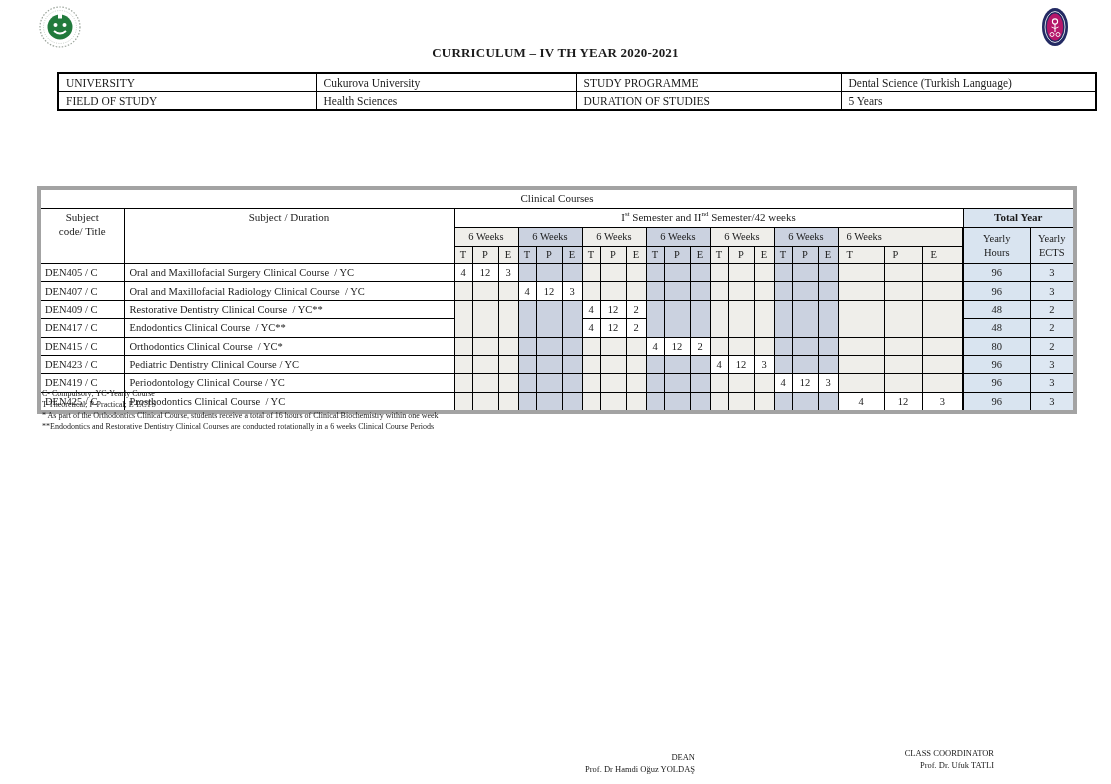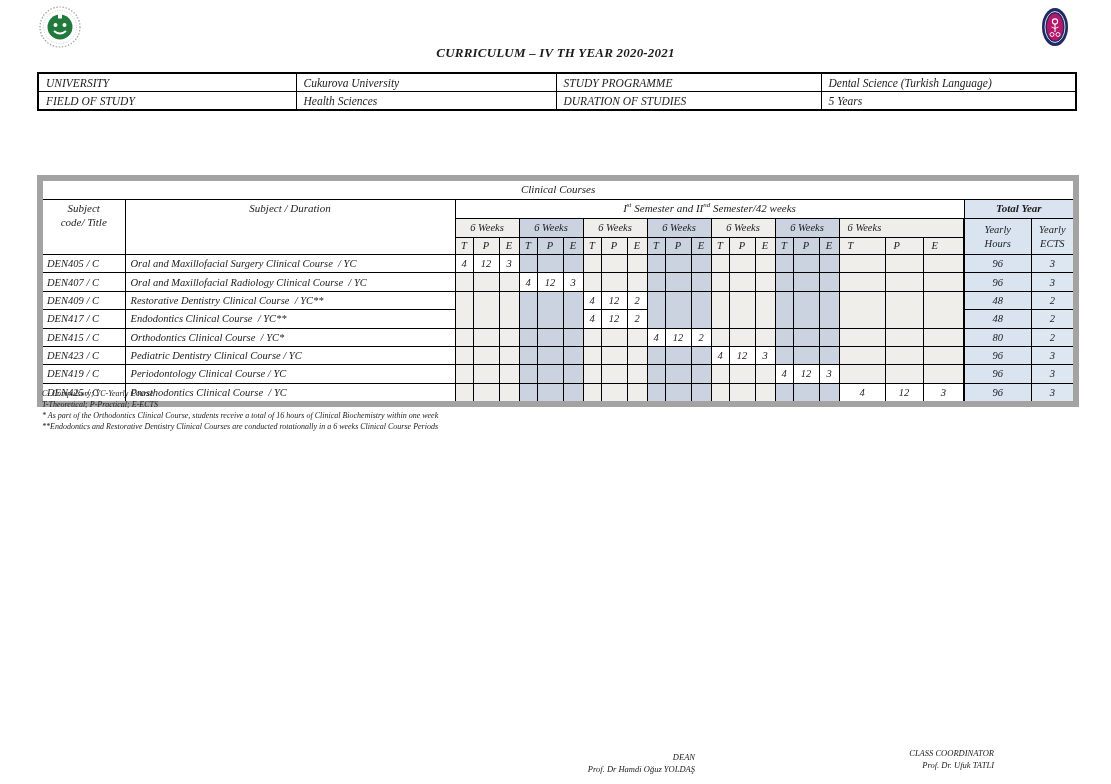--- a/index.html
+++ b/index.html
@@ -1,36 +1,36 @@
 <!DOCTYPE html>
 <html><head>
 <meta charset="utf-8">
 <style>
   html,body{margin:0;padding:0;background:#fff;}
   #page{position:relative;width:1111px;height:784px;background:#ffffff;
-        font-family:"Liberation Serif", serif;color:#1b1b1b;overflow:hidden;font-style:italic;}
+        font-family:"Liberation Serif", serif;color:#1b1b1b;overflow:hidden;}
 
   
   #doc-title{position:absolute;top:45px;left:0;width:1111px;text-align:center;
              font-size:13px;font-weight:bold;letter-spacing:.2px;}
 
   
   #logo-left{position:absolute;left:38px;top:5px;}
   #logo-right{position:absolute;left:1041px;top:7px;}
 
   
   #info-table{position:absolute;left:37px;top:72px;border-collapse:collapse;
               table-layout:fixed;width:1038px;}
   #info-table td{border:1px solid #000;height:17.2px;font-size:11.5px;
                  padding:0 0 0 7px;overflow:hidden;white-space:nowrap;}
-  #info-table{border:2px solid #000;}
-
-  
-  #clin-table{position:absolute;left:37px;top:175px;border-collapse:collapse;
-              table-layout:fixed;width:1036px;border:6px solid #a3a3a3;}
+  #info-table{border:2px solid #000;margin-left:20px;}
+
+  
+  #clin-table{position:absolute;left:37px;top:186px;border-collapse:collapse;
+              table-layout:fixed;width:1036px;border:4px solid #a3a3a3;}
   #clin-table td{border:1px solid #000;font-size:10.5px;text-align:center;
                  padding:0;overflow:hidden;line-height:1.25;}
   #clin-table tr.hr1 td{height:18px;font-size:11px;}
   #clin-table tr.hr2 td{height:18px;font-size:11px;}
   #clin-table tr.hr3 td{height:18px;}
   #clin-table tr.hr4 td{height:16px;}
   #clin-table tr.datarow td{height:17.4px;}
   .topcell{vertical-align:top;padding-top:2px !important;}
   .namecell{text-align:left !important;padding-left:5px !important;white-space:pre;}
   .codecell{text-align:left !important;padding-left:4px !important;white-space:nowrap;margin-left:16px;}

